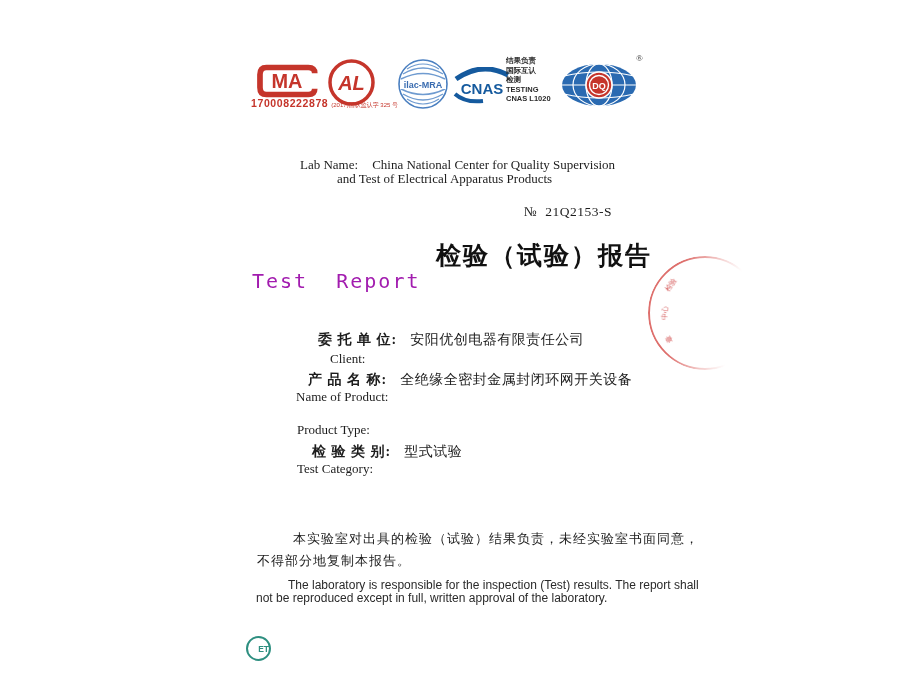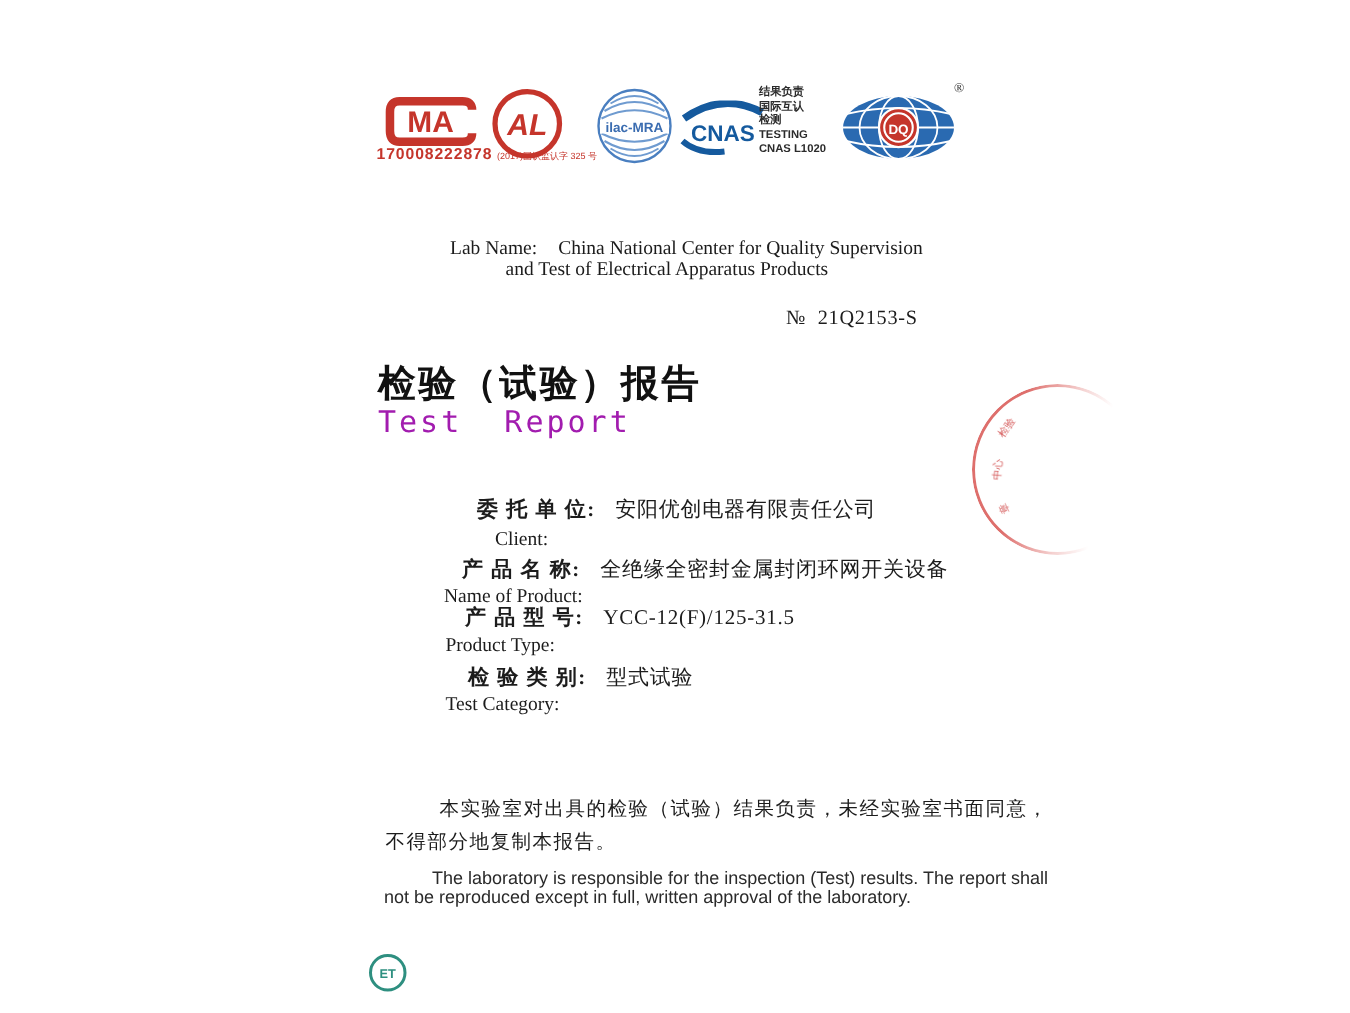--- a/index.html
+++ b/index.html
@@ -18,21 +18,21 @@
 
   
   .lab-cn{left:287px;top:135px;font-family:"DejaVu Sans",sans-serif;font-weight:bold;
           font-size:14px;letter-spacing:0.5px;color:#111;}
   .lab-en1{left:300px;top:157px;font-size:13px;}
   .lab-en1 .lab-en-text{margin-left:14px;}
   .lab-en2{left:337px;top:171px;font-size:13px;}
 
   .report-no{left:524px;top:204px;font-size:13.5px;letter-spacing:0.5px;}
 
-  .title-cn{left:252px;top:239px;width:400px;text-align:left;
+  .title-cn{left:252px;top:239px;width:400px;text-align:right;
             font-family:"DejaVu Sans",sans-serif;font-weight:bold;font-size:25px;
             letter-spacing:2px;color:#111;}
   .title-en{left:252px;top:269px;width:400px;text-align:left;
             font-family:"DejaVu Sans Mono",monospace;font-size:20px;letter-spacing:2px;color:#a21caf;}
 
   
   .cn-line{font-size:14px;}
   .cn-label{font-weight:600;letter-spacing:1px;}
   .field-value{margin-left:13px;letter-spacing:0.5px;text-align:right;}
   .en-line{font-size:13px;}
@@ -43,21 +43,21 @@
 
   
   .red-stamp{left:648px;top:256px;width:110px;height:110px;border:2.5px solid rgba(208,52,48,0.75);
              border-radius:50%;
              -webkit-mask-image:linear-gradient(100deg,rgba(0,0,0,0.95) 28%,rgba(0,0,0,0.3) 55%,transparent 72%);
              mask-image:linear-gradient(100deg,rgba(0,0,0,0.95) 28%,rgba(0,0,0,0.3) 55%,transparent 72%);}
   .stamp-frag{position:absolute;color:rgba(200,40,40,0.8);font-size:7px;filter:blur(0.4px);}
 
   
   .teal-emblem{left:246px;top:636px;width:21px;height:21px;border:2px solid #2e8f80;
-               border-radius:50%;display:flex;align-items:center;justify-content:center;}
+               border-radius:50%;display:flex;align-items:center;justify-content:flex-end;}
   .teal-emblem span{color:#2e8f80;font-family:"Liberation Sans",sans-serif;
                     font-weight:bold;font-size:8.5px;}
 </style>
 </head>
 <body>
 
 <div class="page">
 
   <svg class="abs" style="left:255px;top:61px" width="64" height="40" viewBox="0 0 90 56">
     <path d="M 84 17 Q 84 9 75 9 L 16 9 Q 7 9 7 19 L 7 37 Q 7 47 16 47 L 75 47 Q 84 47 84 39" fill="none" stroke="#c5352b" stroke-width="8"></path>
@@ -130,23 +130,20 @@
   <div class="abs cn-line" style="left:318px;top:331px">
     <span class="cn-label">委 托 单 位:</span><span class="field-value">安阳优创电器有限责任公司</span>
   </div>
   <div class="abs en-line" style="left:330px;top:351px">Client:</div>
 
   <div class="abs cn-line" style="left:308px;top:371px">
     <span class="cn-label">产 品 名 称:</span><span class="field-value">全绝缘全密封金属封闭环网开关设备</span>
   </div>
   <div class="abs en-line" style="left:296px;top:389px">Name of Product:</div>
 
-  <div class="abs cn-line" style="left:310px;top:403px">
-    <span class="cn-label">产 品 型 号:</span><span class="field-value">YCC-12(F)/125-31.5</span>
-  </div>
   <div class="abs en-line" style="left:297px;top:422px">Product Type:</div>
 
   <div class="abs cn-line" style="left:312px;top:443px">
     <span class="cn-label">检 验 类 别:</span><span class="field-value">型式试验</span>
   </div>
   <div class="abs en-line" style="left:297px;top:461px">Test Category:</div>
 
   <div class="abs note-cn" style="left:293px;top:530px">本实验室对出具的检验（试验）结果负责，未经实验室书面同意，</div>
   <div class="abs note-cn" style="left:257px;top:552px">不得部分地复制本报告。</div>
   <div class="abs note-en" style="left:288px;top:578px">The laboratory is responsible for the inspection (Test) results. The report shall</div>

